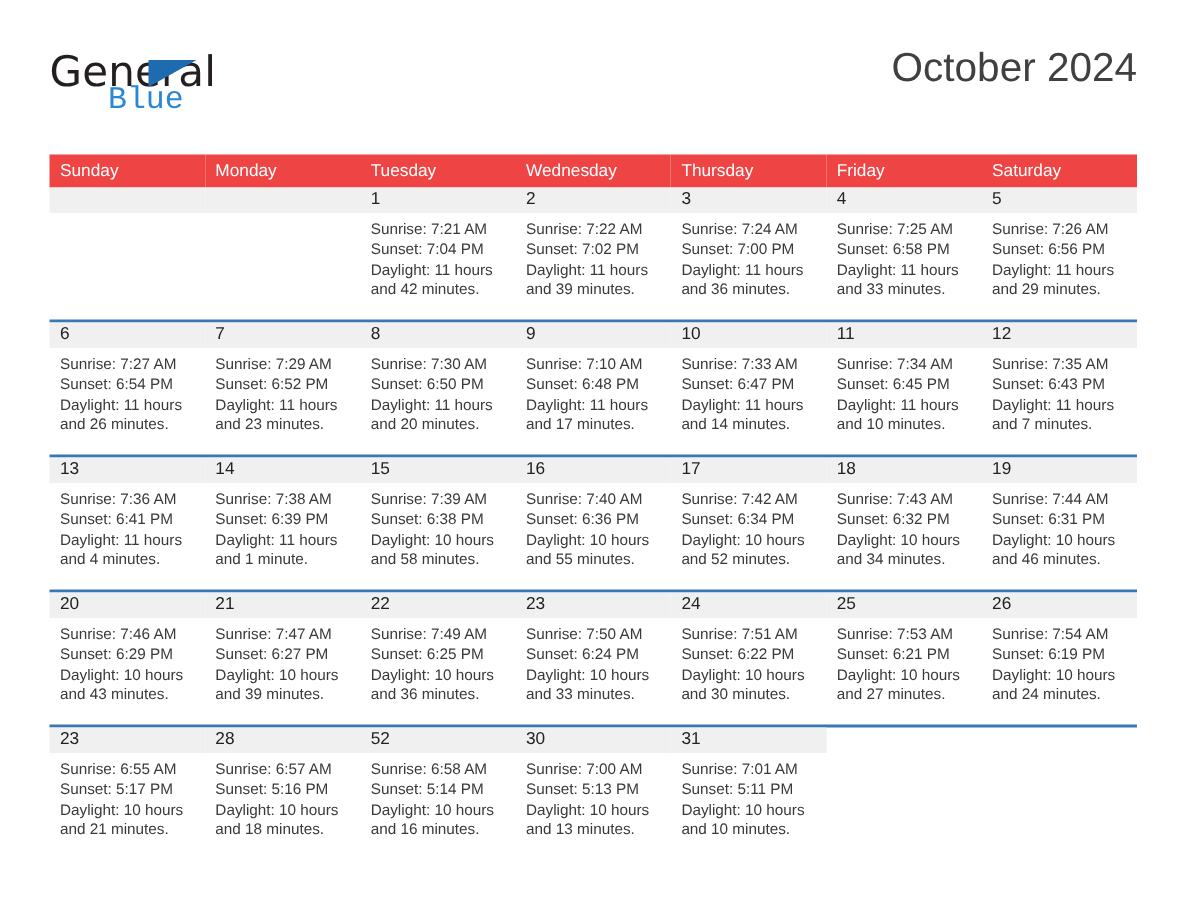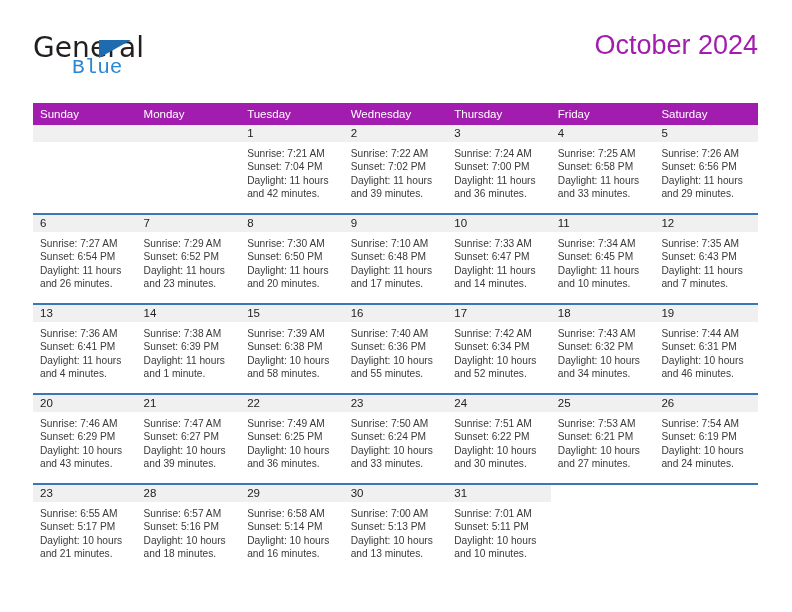--- a/index.html
+++ b/index.html
@@ -70,21 +70,21 @@
 
   .titles {
     position: absolute;
     right: 0;
     top: 0;
     text-align: right;
   }
   .cal-title {
     font-size: 27px;
     font-weight: 400;
-    color: #a21caf;
+    color: #404040;
     line-height: 34px;
     white-space: nowrap;
   }
   .cal-subtitle {
     font-size: 14.5px;
     font-weight: 400;
     color: #222222;
     line-height: 20px;
     margin-top: 5px;
     white-space: nowrap;
@@ -93,21 +93,21 @@
   
   .calendar {
     position: absolute;
     left: 33px;
     top: 103px;
     width: 725px;
     border-collapse: collapse;
     table-layout: fixed;
   }
   .calendar th {
-    background: #a21caf;
+    background: #ef4444;
     color: #ffffff;
     font-size: 11.5px;
     font-weight: 400;
     text-align: left;
     padding: 4px 0 4px 7px;
     height: 14px;
     line-height: 14px;
     border: none;
   }
   .calendar td {
@@ -518,21 +518,21 @@
               <div class="details">
                 <div>Sunrise: 6:57 AM</div>
                 <div>Sunset: 5:16 PM</div>
                 <div>Daylight: 10 hours</div>
                 <div>and 18 minutes.</div>
               </div>
             </div>
           </td>
           <td>
             <div class="daycell">
-              <div class="daynum-band">29</div>
+              <div class="daynum-band">52</div>
               <div class="details">
                 <div>Sunrise: 6:58 AM</div>
                 <div>Sunset: 5:14 PM</div>
                 <div>Daylight: 10 hours</div>
                 <div>and 16 minutes.</div>
               </div>
             </div>
           </td>
           <td>
             <div class="daycell">

